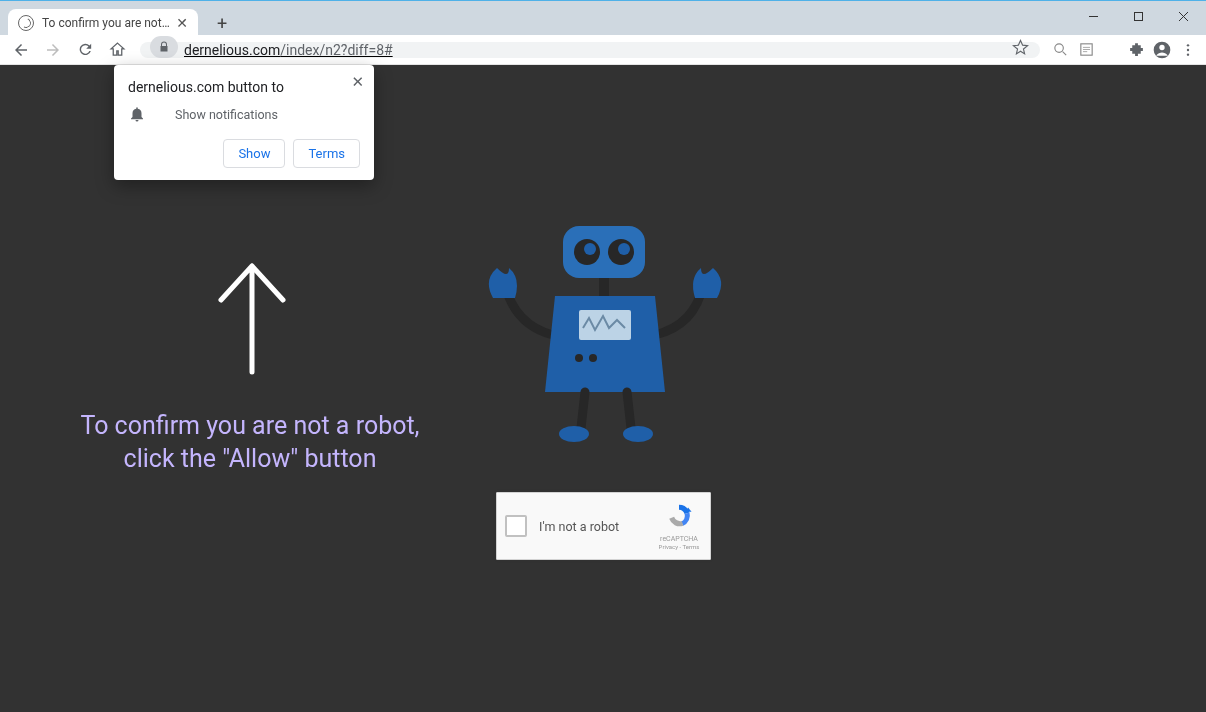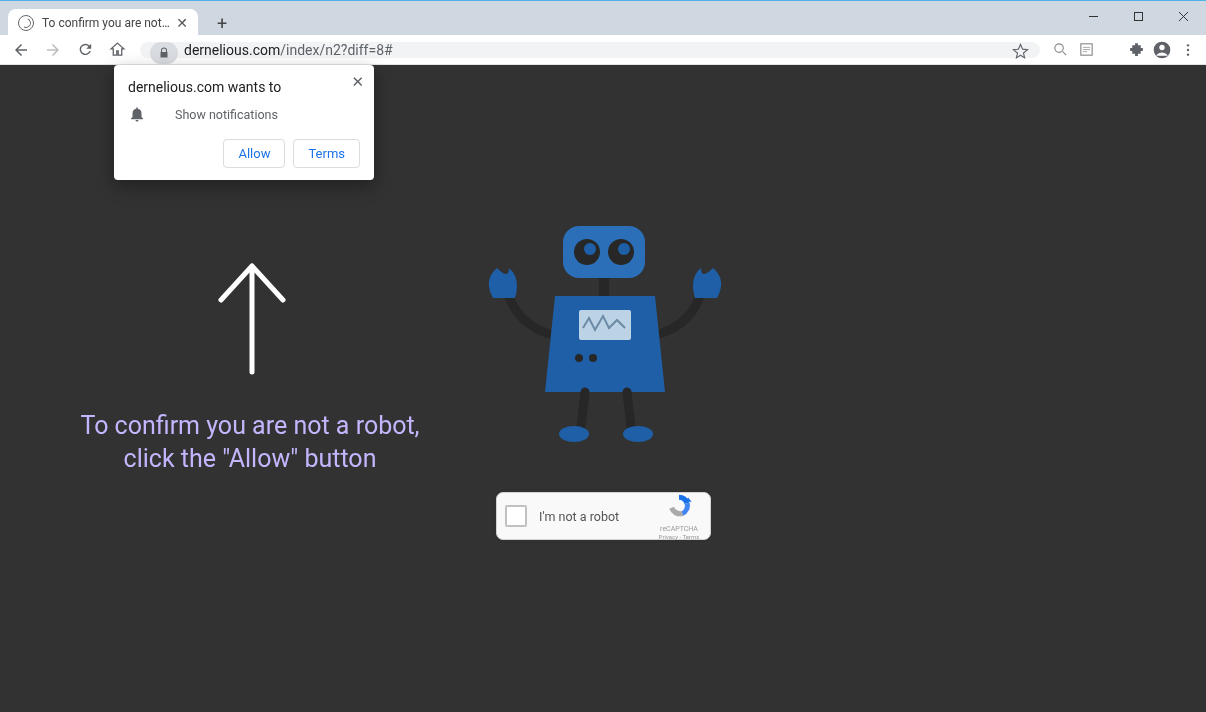--- a/index.html
+++ b/index.html
@@ -14,38 +14,38 @@
   .tab-close { font-size: 14px; color:#555; margin-left:6px; cursor:pointer; }
   .new-tab { margin-left: 12px; margin-top: 10px; color:#444; font-size:18px; width:24px; height:24px; display:flex; align-items:center; justify-content:center; cursor:pointer; }
   .win-controls { position:absolute; right:0; top:0; display:flex; }
   .win-btn { width:45px; height:30px; display:flex; align-items:center; justify-content:center; color:#333; cursor:pointer; }
   .win-btn svg { width:11px; height:11px; }
 
   
   .toolbar { height: 30px; background:#fff; display:flex; align-items:center; padding: 0 8px; gap:6px; border-bottom:1px solid #e4e4e4; }
   .nav-btn { width:26px; height:26px; display:flex; align-items:center; justify-content:center; color:#5f6368; cursor:pointer; border-radius:50%; }
   .nav-btn.disabled { color:#bdbdbd; }
-  .addr { flex:1; height:16px; background:#f1f3f4; border-radius:14px; display:flex; align-items:flex-start; padding:0 10px; margin:0 4px; }
+  .addr { flex:1; height:16px; background:#f1f3f4; border-radius:14px; display:flex; align-items:flex-end; padding:0 10px; margin:0 4px;text-decoration:underline; }
   .lock-pill { background:#d9dce0; height:22px; border-radius:11px; display:flex; align-items:center; padding:0 8px 0 8px; margin-right:6px; }
   .lock-pill svg { width:12px; height:12px; fill:#5f6368; }
   .url { font-size:14px; color:#202124; }
   .url .path { color:#5f6368; }
   .addr-right { display:flex; align-items:center; gap:12px; margin-left:auto; }
   .tool-icon { color:#5f6368; cursor:pointer; width:20px; height:20px; display:flex; align-items:center; justify-content:center; }
 
   
   .page { position:relative; width:100%; height:647px; background:#323232; }
   .instruction { position:absolute; left: 50px; top: 345px; width: 400px; text-align:center; color:#c4b5fd; font-size:25px; line-height:1.3; }
   .arrow { position:absolute; left: 215px; top: 195px; }
 
   
   .robot-wrap { position:absolute; left: 475px; top: 155px; width: 260px; height: 230px; }
 
   
-  .captcha { position:absolute; left:496px; top:427px; width:215px; height:48px; background:#f9f9f9; border:1px solid #d3d3d3; border-radius:7px; display:flex; align-items:center; padding:0 8px; box-shadow: 0 0 4px rgba(0,0,0,0.05); }
+  .captcha { position:absolute; left:496px; top:427px; width:215px; height:68px; background:#f9f9f9; border:1px solid #d3d3d3; border-radius:1px; display:flex; align-items:center; padding:0 8px; box-shadow: 0 0 4px rgba(0,0,0,0.05); }
   .captcha-check { width:22px; height:22px; border:2px solid #c1c1c1; border-radius:2px; background:#fff; margin-right:12px; cursor:pointer; }
   .captcha-label { font-size:12.5px; color:#555; flex:1; }
   .captcha-badge { width:46px; text-align:center; }
   .captcha-badge .logo { width:28px; height:28px; margin:0 auto 1px; }
   .captcha-badge .name { font-size:7px; color:#999;text-align:center; }
   .captcha-badge .links { font-size:6px; color:#999; }
 
   
   .prompt { position:absolute; left:114px; top:65px; width:260px; background:#fff; border-radius:4px; box-shadow: 0 6px 18px rgba(0,0,0,0.35); padding:14px 14px 12px; z-index:50; }
   .prompt-title { font-size:14px; color:#202124; margin-bottom:10px; }
@@ -214,24 +214,24 @@
         <polygon points="33,8 38,14 29,14" fill="#1a73e8"></polygon>
       </svg>
       <div class="name">reCAPTCHA</div>
       <div class="links">Privacy - Terms</div>
     </div>
   </div>
 </div>
 
 <div class="prompt">
   <span class="prompt-close">✕</span>
-  <div class="prompt-title">dernelious.com wants to</div>
+  <div class="prompt-title">dernelious.com button to</div>
   <div class="prompt-row">
     <svg class="bell" viewBox="0 0 24 24">
         <path d="M12 22a2 2 0 0 0 2-2h-4a2 2 0 0 0 2 2zm6-6V11a6 6 0 0 0-5-5.9V4a1 1 0 1 0-2 0v1.1A6 6 0 0 0 6 11v5l-2 2v1h16v-1z" fill="#5f6368"></path>
       </svg>
     <span>Show notifications</span>
   </div>
   <div class="prompt-actions">
-    <button class="prompt-btn">Allow</button>
+    <button class="prompt-btn">Show</button>
     <button class="prompt-btn">Terms</button>
   </div>
 </div>
 
 </body></html>

